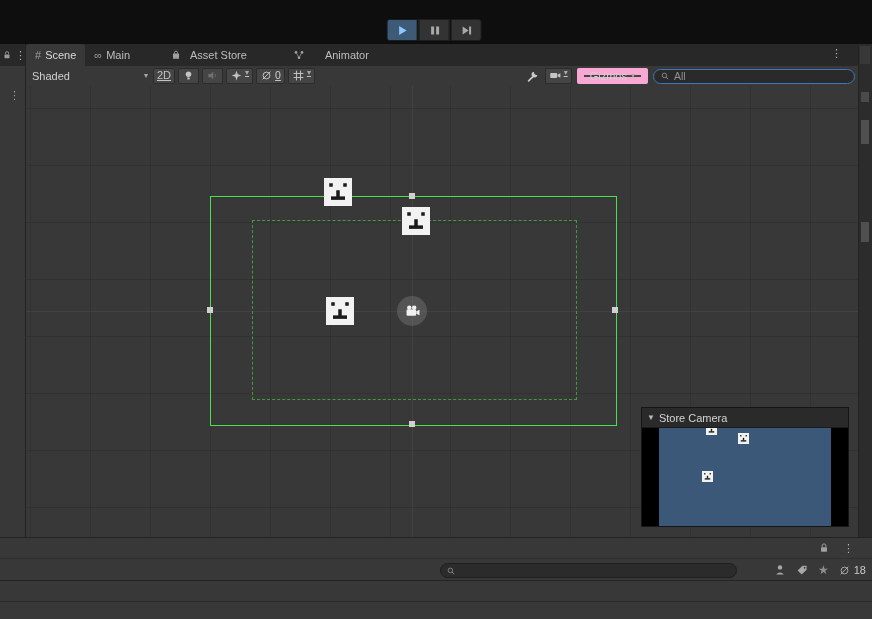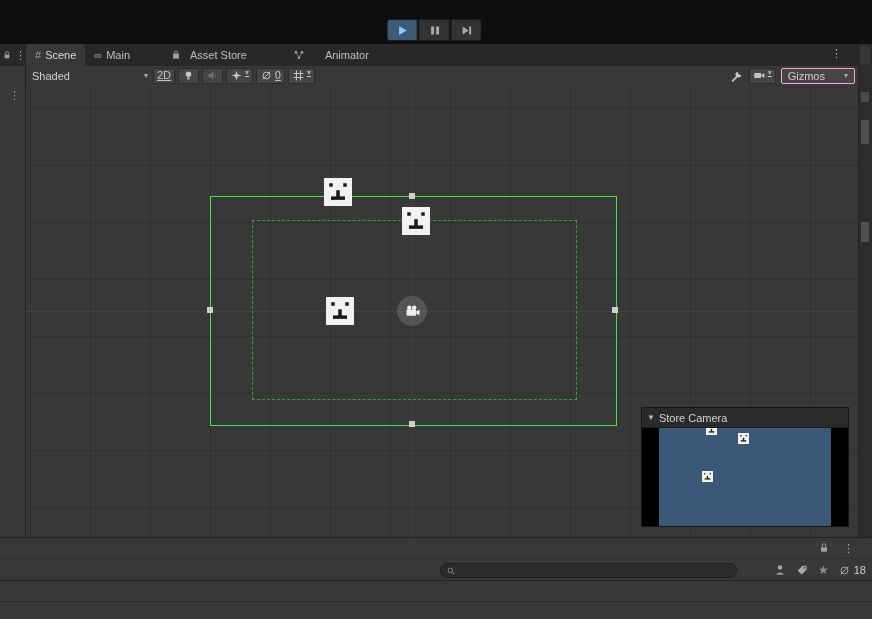--- a/index.html
+++ b/index.html
@@ -41,22 +41,22 @@
   
   .scenetoolbar{left:26px;top:66px;width:832px;height:20px;background:#383838;border-bottom:1px solid #2e2e2e;}
   .st-left{position:absolute;left:4px;top:2px;display:flex;align-items:center;gap:3px;height:16px;}
   .st-right{position:absolute;right:3px;top:2px;display:flex;align-items:center;gap:5px;height:16px;}
   .dropdown-flat{width:116px;display:flex;align-items:center;justify-content:space-between;color:#d0d0d0;padding:0 2px;text-align:right;}
   .caret{font-size:8px;color:#a8a8a8;line-height:1;}
   .tbtn{height:16px;min-width:20px;background:#454545;border:1px solid #2b2b2b;border-radius:2px;
         display:flex;align-items:flex-start;justify-content:center;gap:2px;color:#c4c4c4;padding:0 3px;box-sizing:border-box;text-decoration:underline;}
   .tbtn .num{font-size:10.5px;color:#cfcfcf;}
   .tbtn.dim{color:#707070;}
-  .gizbtn{height:16px;background:#454545;border:1px solid #f9a8d4;border-radius:2px;
-        display:flex;align-items:center;gap:19px;color:#d0d0d0;padding:0 6px;box-sizing:border-box;}
+  .gizbtn{height:16px;background:#454545;border:7px solid #f9a8d4;border-radius:2px;
+        display:flex;align-items:center;gap:4px;color:#d0d0d0;padding:0 6px;box-sizing:border-box;}
   .searchfield{width:202px;height:15px;background:#2a2a2a;border:1px solid #3a79bb;border-radius:8px;
         display:flex;align-items:center;gap:4px;padding:0 6px;box-sizing:border-box;color:#909090;font-size:10.5px;}
   .wrench{color:#c8c8c8;}
 
   
   .sceneview{left:26px;top:86px;width:832px;height:451px;background:#383838;overflow:hidden;
     background-image:
       linear-gradient(to right, rgba(0,0,0,0.13) 1px, transparent 1px),
       linear-gradient(to bottom, rgba(0,0,0,0.13) 1px, transparent 1px);
     background-size:60px 100%,100% 57px;
@@ -309,20 +309,28 @@
             <svg width="13" height="13" viewBox="0 0 16 16">
               <use href="#sym-cam"></use>
             </svg>
           </span>
         <span class="caret">▾</span>
       </div>
       <div class="gizbtn">
         <span>Gizmos</span>
         <span class="caret">▾</span>
       </div>
+      <div class="searchfield">
+        <span>
+            <svg width="10" height="10" viewBox="0 0 16 16">
+              <use href="#sym-mag"></use>
+            </svg>
+          </span>
+        <span>All</span>
+      </div>
     </div>
   </div>
 
   <div class="abs sceneview">
     <div class="abs axis-v"></div>
     <div class="abs axis-h"></div>
 
     <div class="abs dashedrect"></div>
     <div class="abs greenrect"></div>
 

